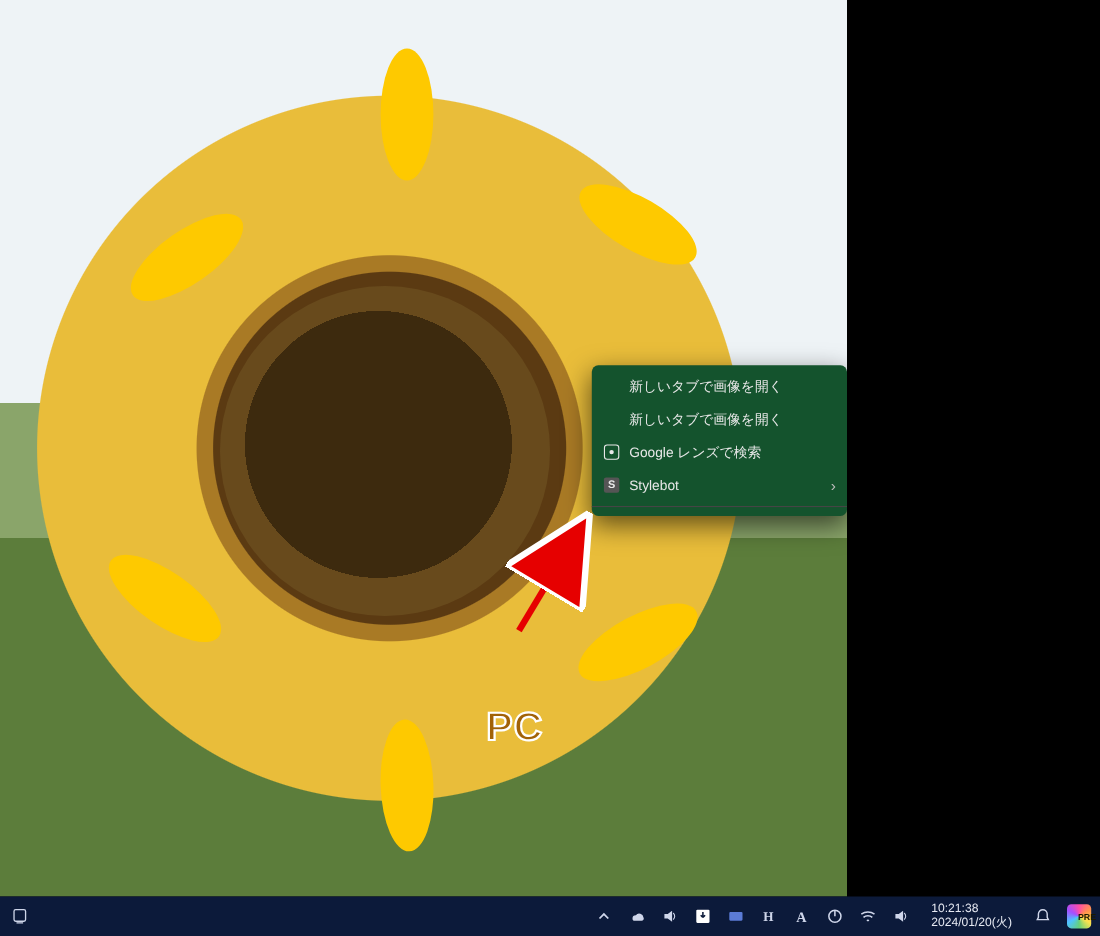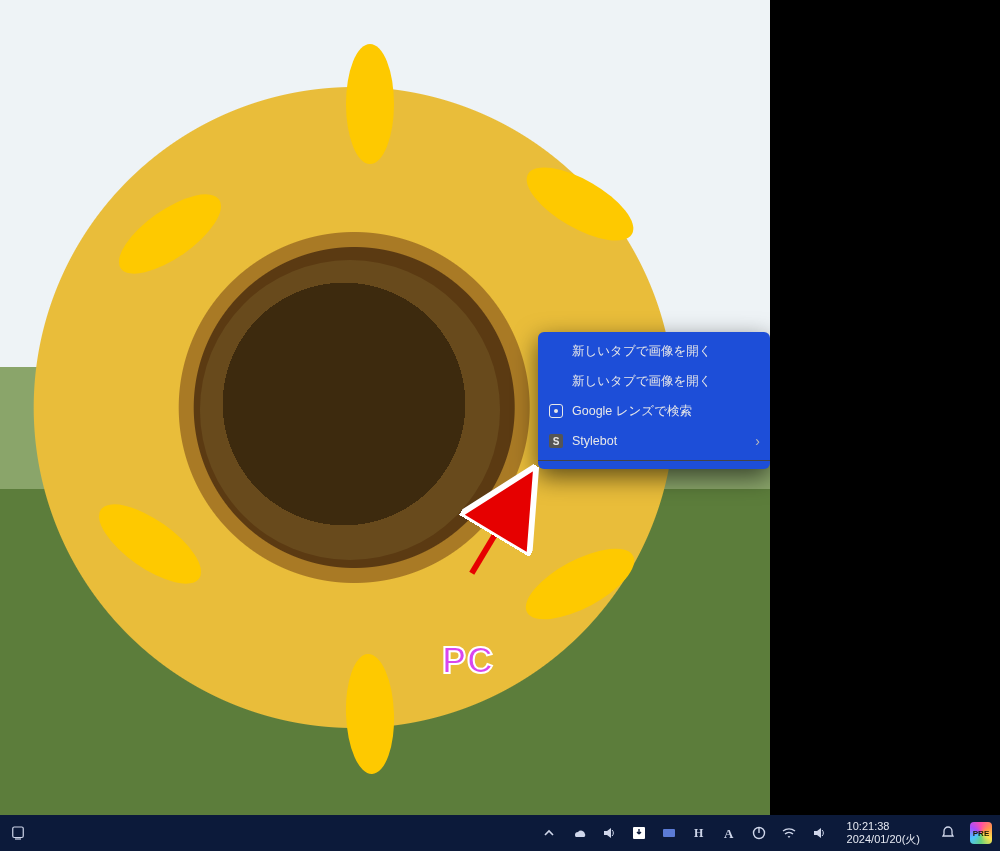--- a/index.html
+++ b/index.html
@@ -22,58 +22,58 @@
   .p5{left:310px;top:80px;transform:rotate(90deg);}  .p6{left:310px;top:690px;transform:rotate(88deg);}
   .center{position:absolute;left:200px;top:260px;width:300px;height:300px;border-radius:50%;
     background:radial-gradient(circle at 48% 48%, #3d2a0e 0 55%, #684a1c 55% 80%, #a77e2b 80% 100%);}
 
   
   .right-strip { position:absolute; left:770px; top:0; width:230px; height:815px; background:#000; }
 
   
   .ctx {
     position: absolute; left: 538px; top: 332px; width: 232px;
-    background: #1d4ed8; color: #e8e8e8; border-radius: 6px; padding: 4px 0;
+    background: #14532d; color: #e8e8e8; border-radius: 6px; padding: 4px 0;
     box-shadow: 0 8px 24px rgba(0,0,0,.6); font-size: 12.5px;
   }
   .ctx .item {
     display:flex; align-items:center; gap:10px; height:30px; padding:0 14px 0 34px;
     position:relative; white-space:nowrap; cursor:default;
   }
   .ctx .ico { position:absolute; left:10px; top:50%; transform:translateY(-50%); width:16px; height:16px;
     display:flex; align-items:center; justify-content:center; color:#e8e8e8; font-size:11px; }
   .ctx .sep { height:1px; background:#454545; margin:4px 0; }
   .ctx .chev { position:absolute; right:10px; font-size:14px; color:#bcbcbc; }
   .ico-box { width:14px;height:14px;border:1.5px solid #e8e8e8;border-radius:3px;position:relative;}
   .ico-box::after{content:"";position:absolute;width:4px;height:4px;border-radius:50%;background:#e8e8e8;left:4px;top:4px;}
   .ico-s { width:14px;height:14px;background:#555;border-radius:2px;display:flex;align-items:center;justify-content:center;font-weight:700;font-size:10px;}
 
   
   .arrow { position:absolute; left:433px; top:480px; width:130px; height:70px; }
   .arrow svg { width:100%; height:100%; overflow:visible; }
   .pc-label {
     position:absolute; left:442px; top:640px; font-size:36px; font-weight:800;
-    color:#d946ef; -webkit-text-stroke:2px #fff; letter-spacing:1px;
+    color:#a16207; -webkit-text-stroke:2px #fff; letter-spacing:1px;
   }
 
   
   .taskbar {
     position:absolute; left:0; bottom:0; width:1000px; height:36px;
     background:#0c1a3a; display:flex; align-items:center; color:#e6e9f2; font-size:11px;
   }
   .tb-left { display:flex; align-items:center; gap:6px; padding-left:6px; }
   .tb-icon { width:24px; height:24px; display:flex; align-items:center; justify-content:center; border-radius:3px; }
   .tb-icon svg { width:18px; height:18px; }
   .tb-sep { flex:1; }
   .tray { display:flex; align-items:center; gap:14px; padding:0 8px; }
   .tray .ic { width:16px; height:16px; display:flex; align-items:center; justify-content:center; color:#d9def0; }
   .clock { text-align:left; line-height:1.15; padding:0 6px; }
   .pre { width:22px;height:22px;border-radius:4px;
     background:conic-gradient(#ff4da6,#ff944d,#ffe14d,#66d17a,#4dc3ff,#a64dff,#ff4da6);
-    display:flex;align-items:center;justify-content:center;font-size:8px;font-weight:700;color:#1a1a00;}
+    display:flex;align-items:center;font-size:8px;font-weight:700;color:#1a1a00;padding-left:10px;}
 </style>
 </head>
 <body>
 
 <div class="stage">
   <span class="petal p1"></span>
   <span class="petal p2"></span>
   <span class="petal p3"></span>
   <span class="petal p4"></span>
   <span class="petal p5"></span>

